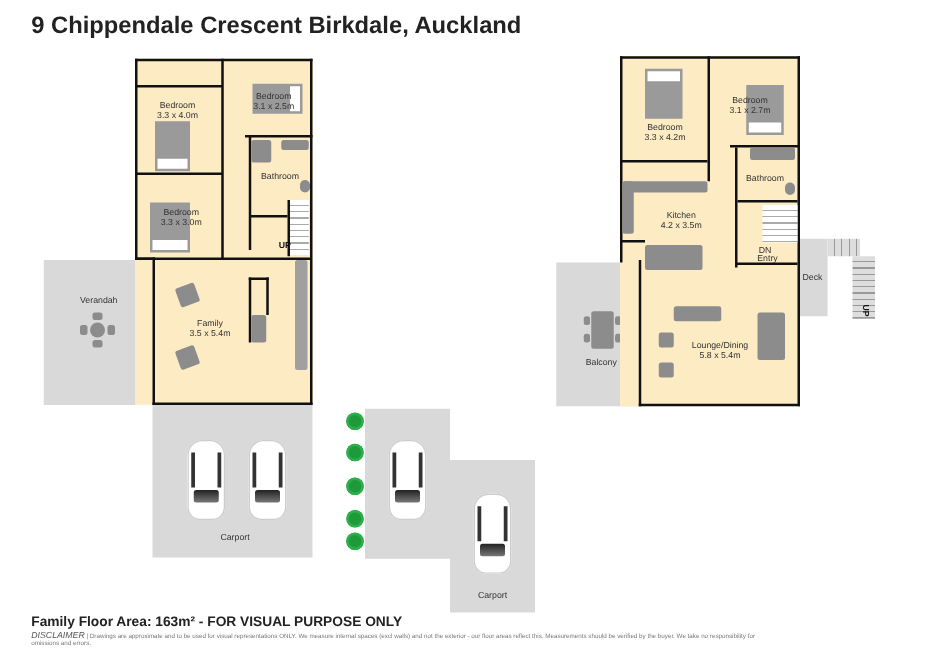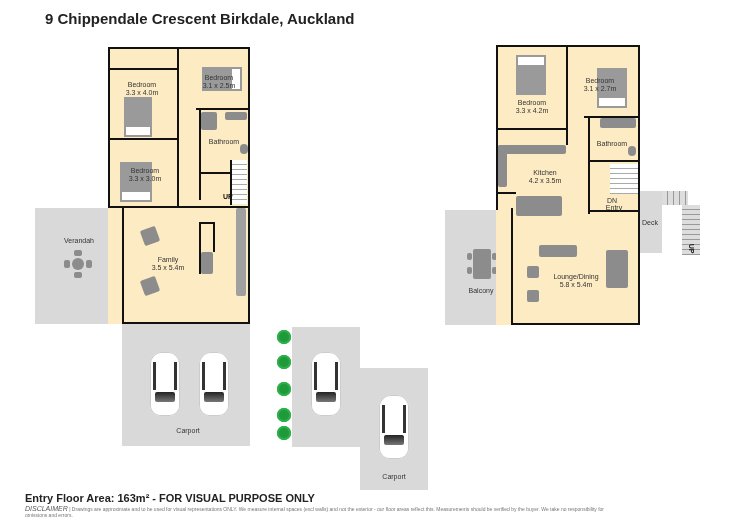--- a/index.html
+++ b/index.html
@@ -1,18 +1,18 @@
 <!DOCTYPE html>
 <html><head>
 <meta charset="utf-8">
 <style>
   html, body { margin:0; padding:0; background:#ffffff; }
   body { width:750px; height:530px; position:relative; overflow:hidden; font-family:"Liberation Sans", sans-serif; }
   .abs { position:absolute; }
-  .title { left:25px; top:10px; font-size:15px; font-weight:bold; color:#222;margin-left:20px; }
+  .title { left:25px; top:10px; font-size:19px; font-weight:bold; color:#222; }
   .room { background:#fdebc4; }
   .outdoor { background:#d9d9d9; }
   .wall { background:#111; position:absolute; }
   .lbl { position:absolute; font-size:7px; color:#333; text-align:center; line-height:9px; white-space:nowrap; transform:translateX(-50%); }
   .furn { position:absolute; background:#8c8c8c; border-radius:2px; }
   .bed { position:absolute; background:#9a9a9a; }
   .bed .pil { position:absolute; background:#fff; }
   .car { position:absolute; width:30px; height:64px; background:#fff; border-radius:12px 12px 10px 10px; box-shadow:0 0 0 1px #ccc inset; }
   .car .ws { position:absolute; left:5px; right:5px; top:40px; height:10px; background:linear-gradient(#222,#777); border-radius:2px; }
   .car .sd { position:absolute; top:10px; width:3px; height:28px; background:#333; }
@@ -189,14 +189,14 @@
   <div class="lbl" style="left:614px;top:203px;">Entry</div>
 
   <div class="furn" style="left:539px;top:245px;width:38px;height:12px;"></div>
   <div class="furn" style="left:527px;top:266px;width:12px;height:12px;"></div>
   <div class="furn" style="left:527px;top:290px;width:12px;height:12px;"></div>
   <div class="lbl" style="left:576px;top:272px;">Lounge/Dining</div>
   <div class="lbl" style="left:576px;top:280px;">5.8 x 5.4m</div>
   <div class="furn" style="left:606px;top:250px;width:22px;height:38px;"></div>
 </div>
 
-<div class="abs footer-main">Entry Floor Area: 163m² - FOR VISUAL PURPOSE ONLY</div>
+<div class="abs footer-main">Family Floor Area: 163m² - FOR VISUAL PURPOSE ONLY</div>
 <div class="abs disc"><b>DISCLAIMER</b><span> | Drawings are approximate and to be used for visual representations ONLY. We measure internal spaces (excl walls) and not the exterior - our floor areas reflect this. Measurements should be verified by the buyer. We take no responsibility for omissions and errors.</span></div>
 
 </body></html>

